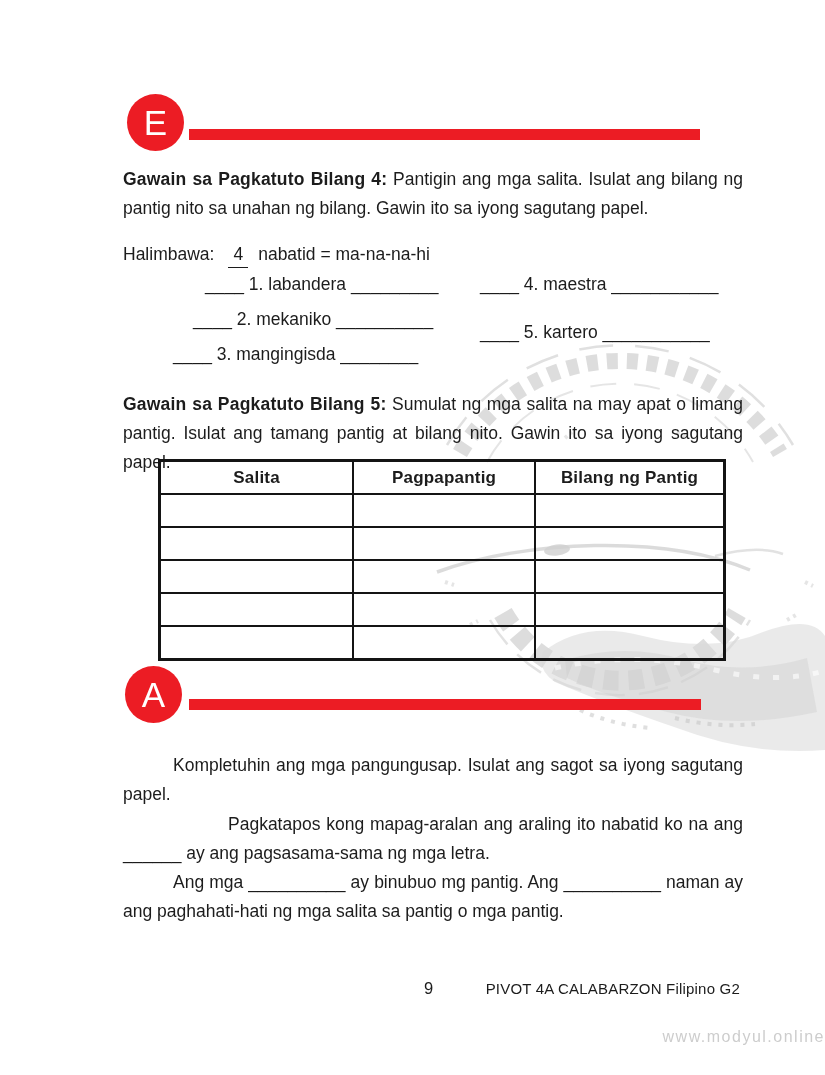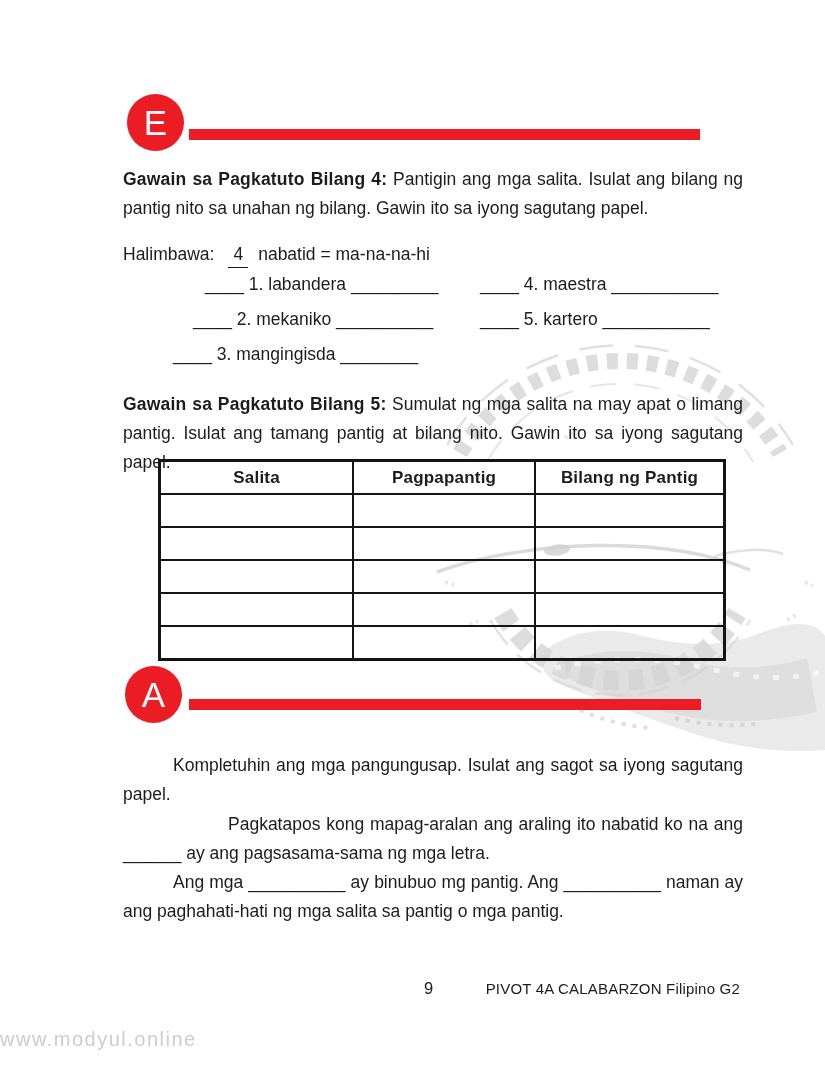--- a/index.html
+++ b/index.html
@@ -49,21 +49,21 @@
     border-bottom:1.6px solid #1c1c1c;
   }
   
   .list-item{
     position:absolute;font-size:17.5px;line-height:24px;white-space:nowrap;
   }
   .li-1{left:173px;top:272px;margin-left:32px;}
   .li-2{left:185px;top:307px;margin-left:8px;}
   .li-3{left:173px;top:342px;}
   .li-4{left:480px;top:272px;}
-  .li-5{left:480px;top:307px;text-align:right;}
+  .li-5{left:480px;top:320px;text-align:right;}
   
   .acttable{
     position:absolute;left:158px;top:459px;z-index:1;
     border-collapse:collapse;table-layout:fixed;
     width:568px;
   }
   .acttable th,.acttable td{
     border:2px solid #141414;
     background:transparent;
   }
@@ -77,22 +77,22 @@
   .col-1{width:183px;}
   .col-2{width:172px;}
   .col-3{width:179px;}
   
   .page-num{position:absolute;left:424px;top:979px;font-size:16.5px;z-index:1;}
   .doc-label{
     position:absolute;right:85px;top:980px;font-size:15px;
     letter-spacing:.2px;z-index:1;margin-left:44px;
   }
   .site-mark{
-    position:absolute;left:0;right:0;top:1028px;text-align:left;
-    font-size:20px;letter-spacing:1.5px;z-index:1;
+    position:absolute;left:0;right:0;top:1028px;text-align:right;
+    font-size:16px;letter-spacing:1.5px;z-index:1;
   }
 </style>
 </head>
 <body>
 
 <div class="page">
 
   <svg class="stamp" viewBox="0 0 410 440" xmlns="http://www.w3.org/2000/svg" aria-hidden="true">
     <g fill="none" stroke="#cfcfcf">
 

